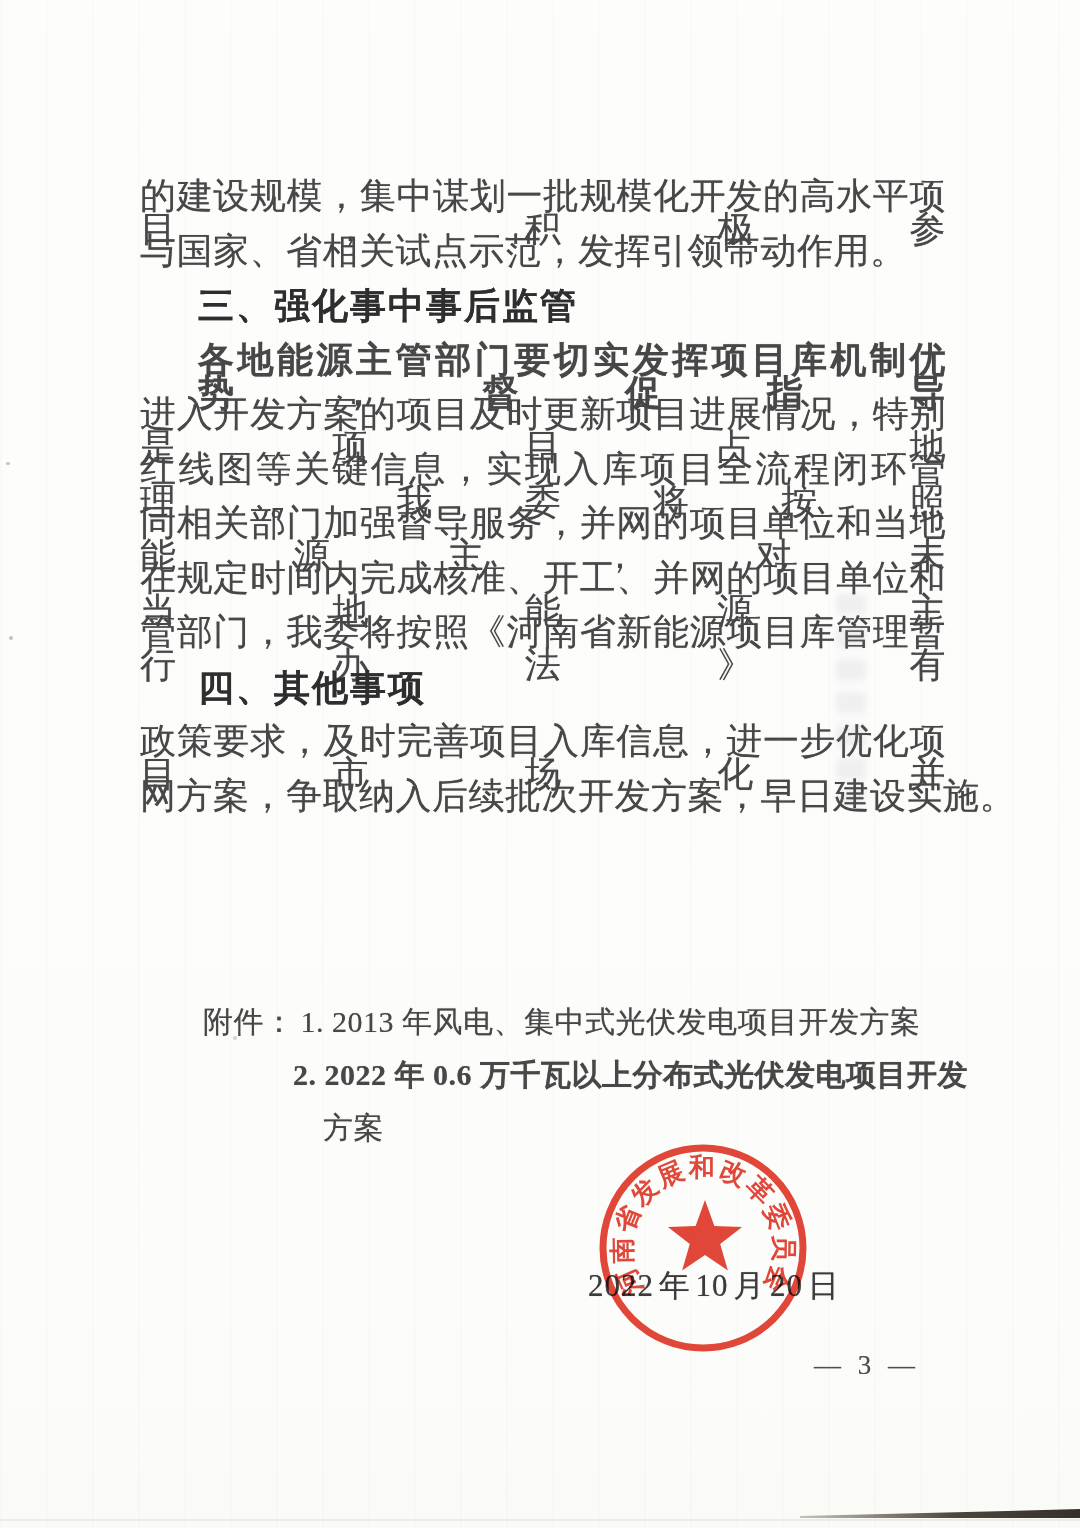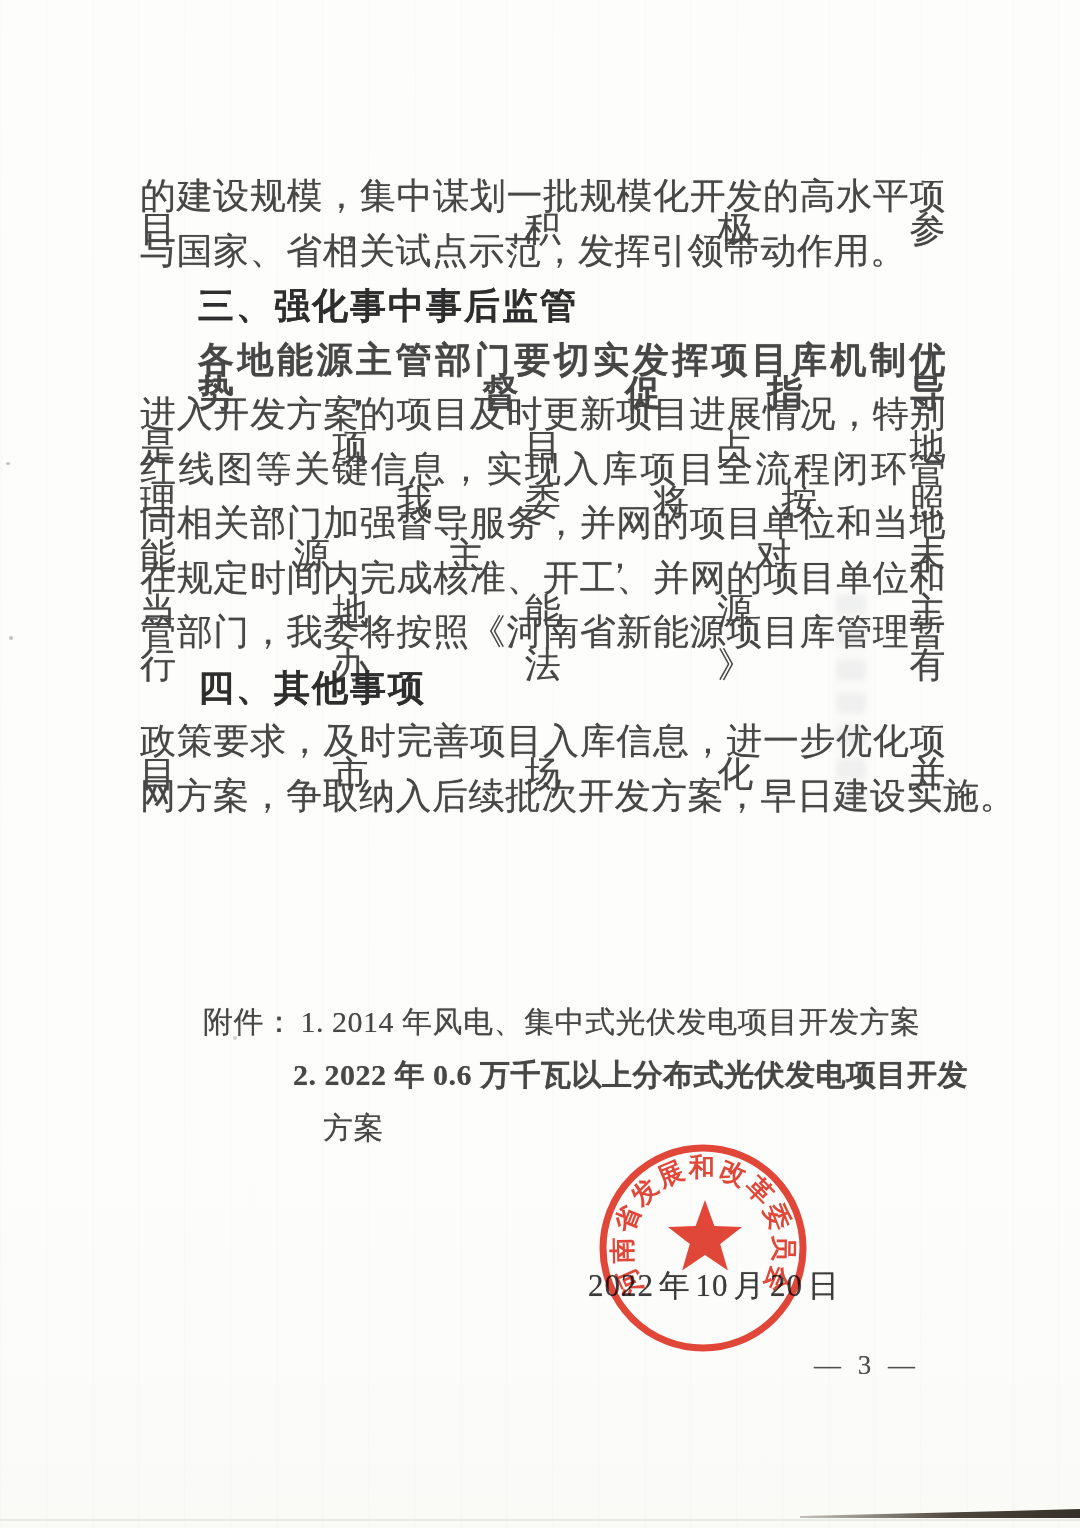--- a/index.html
+++ b/index.html
@@ -110,21 +110,21 @@
     <div class="line full">同相关部门加强督导服务，并网的项目单位和当地能源主，对未</div>
     <div class="line full">在规定时间内完成核准、开工、并网的项目单位和当地能源主</div>
     <div class="line full">管部门，我委将按照《河南省新能源项目库管理暂行办法》有</div>
     <div class="line heading">四、其他事项</div>
     <div class="line full">政策要求，及时完善项目入库信息，进一步优化项目市场化并</div>
     <div class="line end">网方案，争取纳入后续批次开发方案，早日建设实施。</div>
   </div>
 
   <div class="attachments">
     <div class="att-line">
-      <span class="att-label">附件：</span><span>1. 2014 年风电、集中式光伏发电项目开发方案</span>
+      <span class="att-label">附件：</span><span>1. 2013 年风电、集中式光伏发电项目开发方案</span>
     </div>
     <div class="att-line att-2">2. 2022 年 0.6 万千瓦以上分布式光伏发电项目开发</div>
     <div class="att-line att-3">方案</div>
   </div>
 
   <div class="doc-date">2022 年 10 月 20 日</div>
 
   <div class="seal">
     <svg viewBox="0 0 218 218" xmlns="http://www.w3.org/2000/svg">
       <circle cx="109" cy="108" r="100" fill="none" stroke-width="7" stroke="#e23a2b"></circle>

